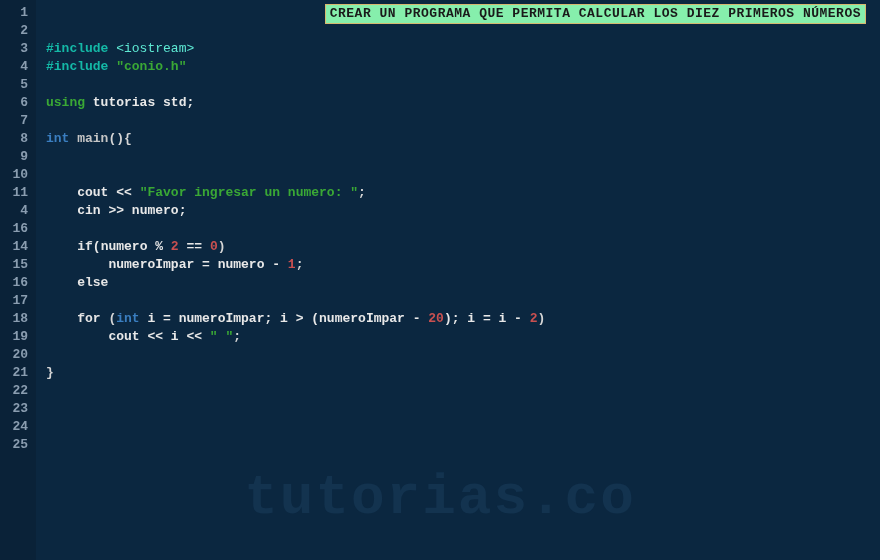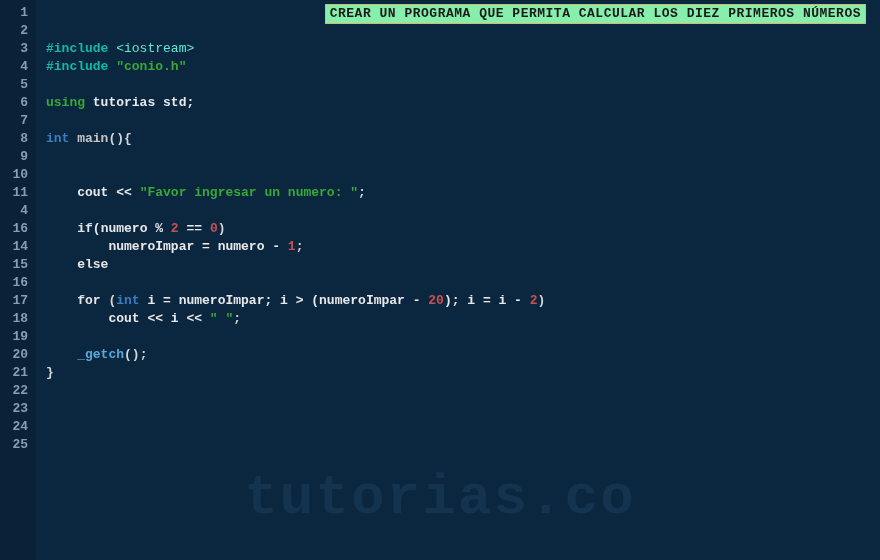--- a/index.html
+++ b/index.html
@@ -124,26 +124,26 @@
     <div class="code-line"></div>
     <div class="code-line"><span class="k-preproc">#include </span><span class="k-include-sys">&lt;iostream&gt;</span></div>
     <div class="code-line"><span class="k-preproc">#include </span><span class="k-string">"conio.h"</span></div>
     <div class="code-line"></div>
     <div class="code-line"><span class="k-keyword">using</span><span class="k-ident k-bold"> tutorias std;</span></div>
     <div class="code-line"></div>
     <div class="code-line"><span class="k-type">int</span><span class="k-func"> main</span><span class="k-punc k-bold">(){</span></div>
     <div class="code-line"></div>
     <div class="code-line"></div>
     <div class="code-line">    <span class="k-ident k-bold">cout &lt;&lt; </span><span class="k-string">"Favor ingresar un numero: "</span><span class="k-punc k-bold">;</span></div>
+    <div class="code-line">    <span class="k-ident k-bold">cin &gt;&gt; numero;</span></div>
     <div class="code-line"></div>
     <div class="code-line">    <span class="k-keyword2">if</span><span class="k-ident k-bold">(numero % </span><span class="k-num">2</span><span class="k-ident k-bold"> == </span><span class="k-num">0</span><span class="k-punc k-bold">)</span></div>
     <div class="code-line">        <span class="k-ident k-bold">numeroImpar = numero - </span><span class="k-num">1</span><span class="k-punc k-bold">;</span></div>
     <div class="code-line">    <span class="k-keyword2">else</span></div>
     <div class="code-line"></div>
     <div class="code-line">    <span class="k-keyword2">for</span><span class="k-punc k-bold"> (</span><span class="k-type">int</span><span class="k-ident k-bold"> i = numeroImpar; i &gt; (numeroImpar - </span><span class="k-num">20</span><span class="k-ident k-bold">); i = i - </span><span class="k-num">2</span><span class="k-punc k-bold">)</span></div>
     <div class="code-line">        <span class="k-ident k-bold">cout &lt;&lt; i &lt;&lt; </span><span class="k-string">" "</span><span class="k-punc k-bold">;</span></div>
     <div class="code-line"></div>
-    <div class="code-line">    <span class="k-getch">_getch</span><span class="k-punc k-bold">();</span></div>
     <div class="code-line"><span class="k-punc k-bold">}</span></div>
   </div>
 </div>
 
 <div class="watermark">tutorias.co</div>
 
 </body></html>

